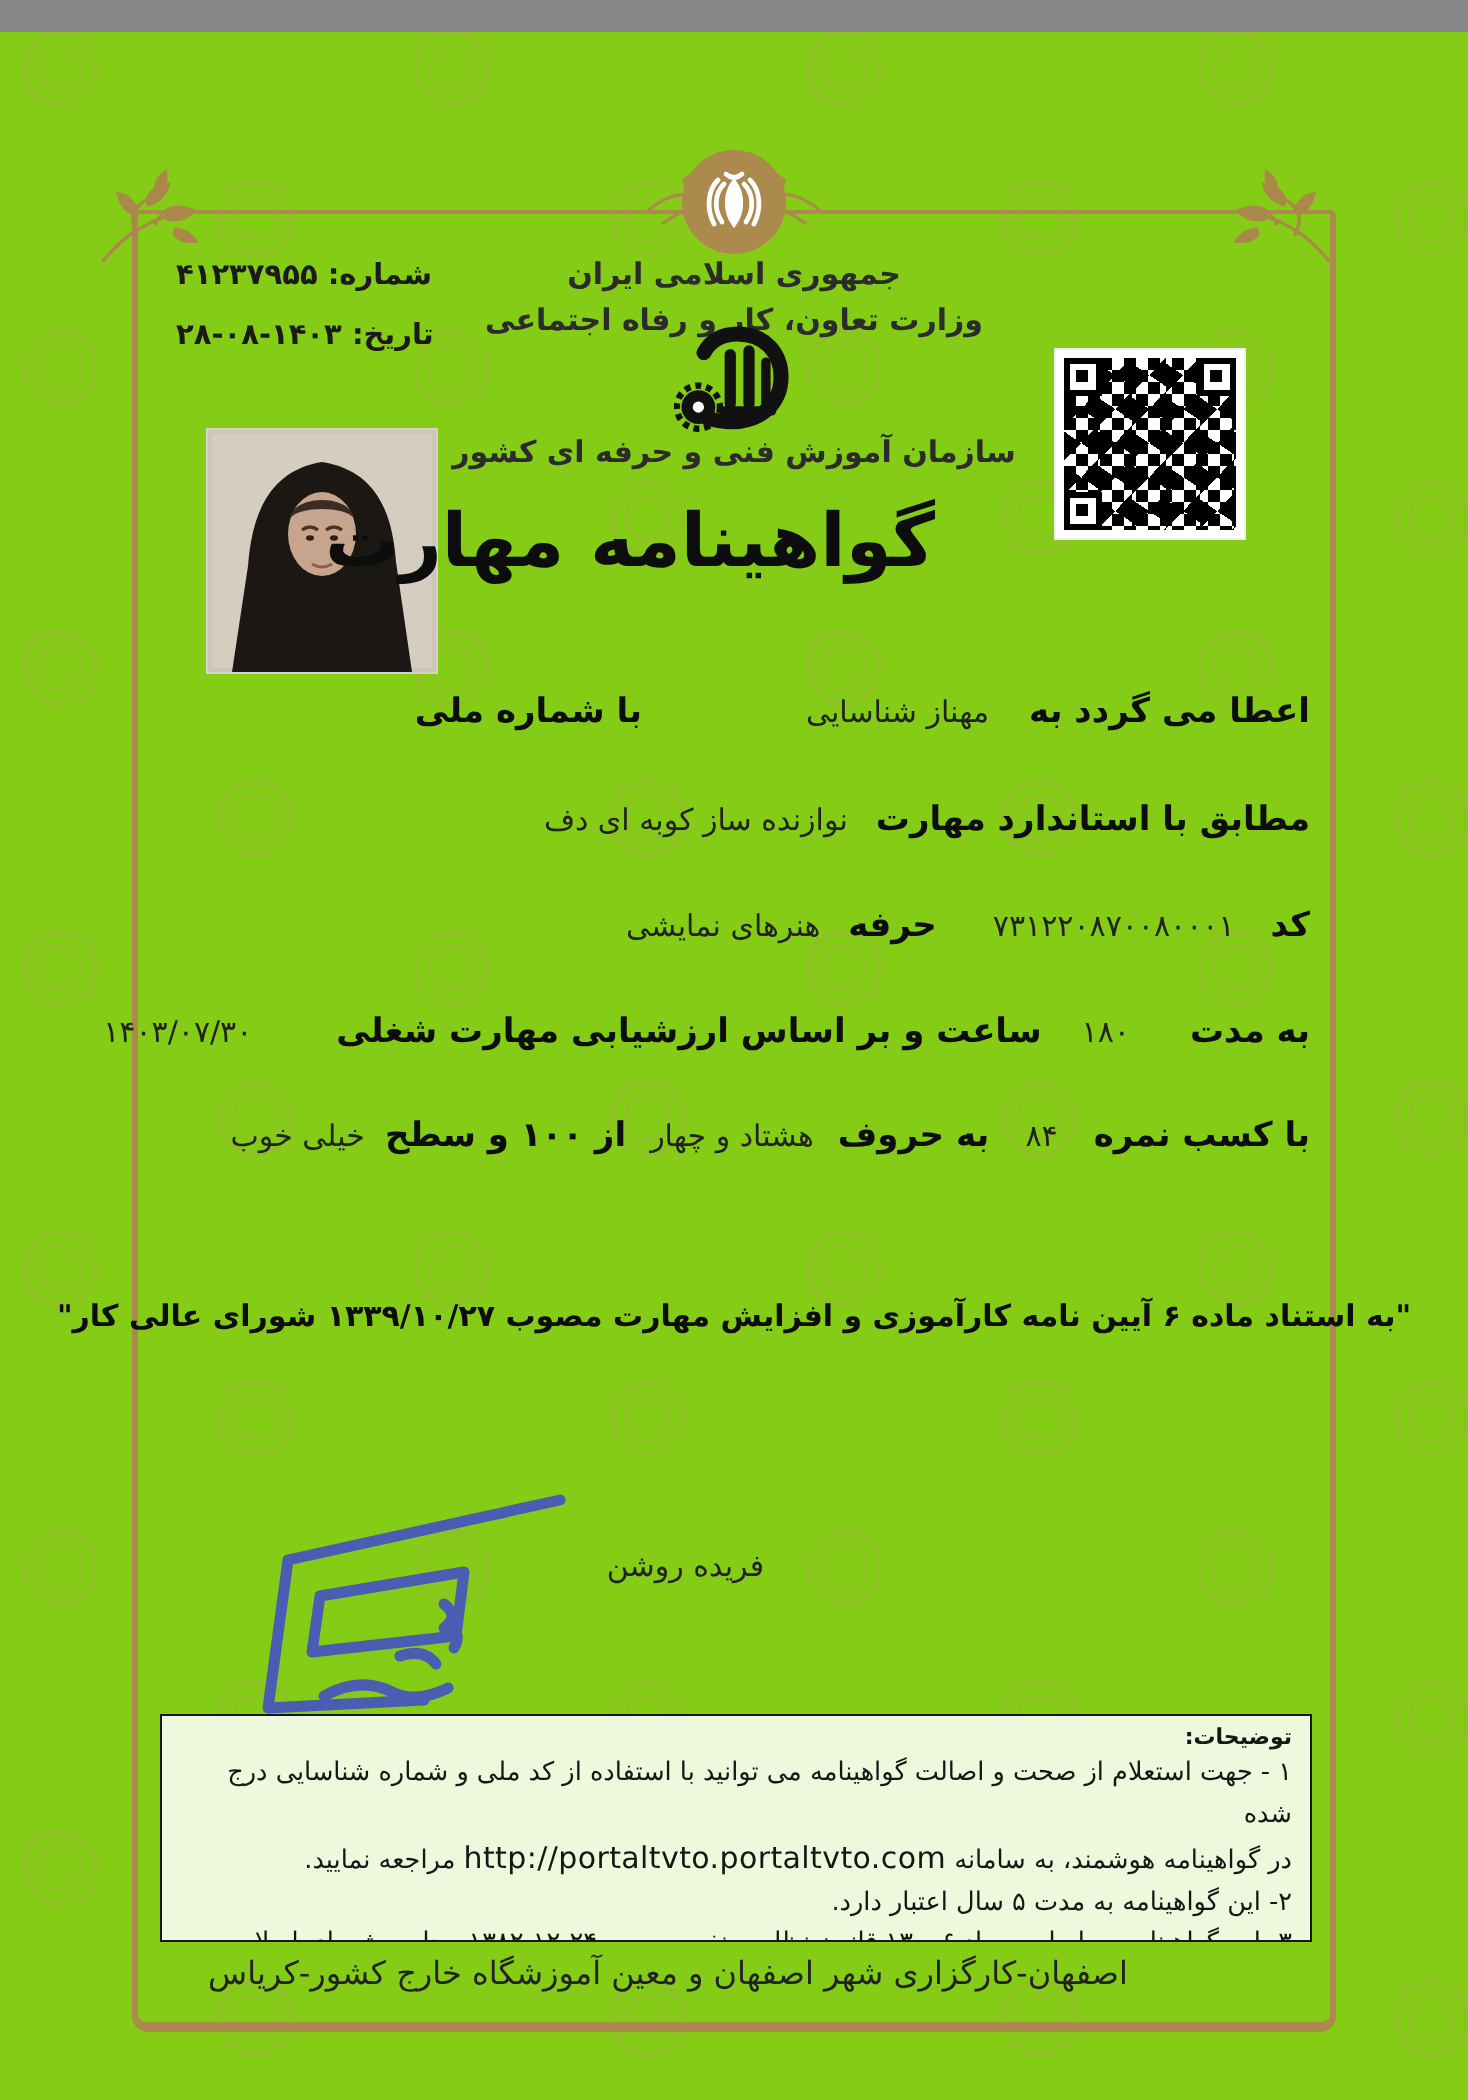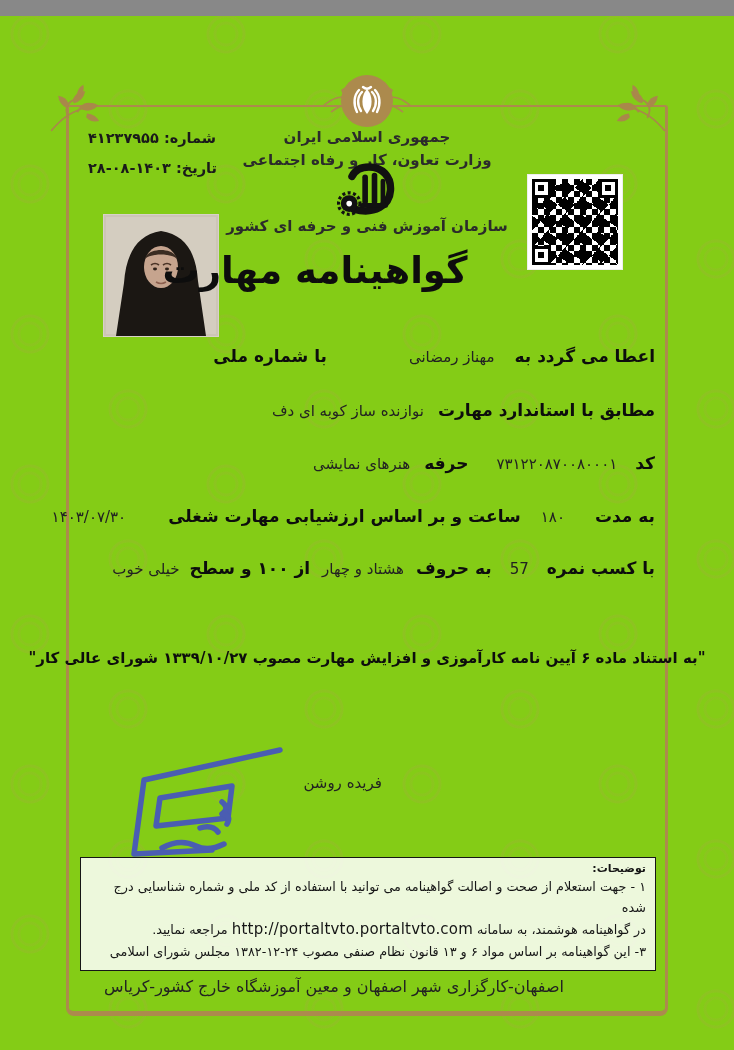--- a/index.html
+++ b/index.html
@@ -195,21 +195,21 @@
     <ellipse cx="63" cy="54" rx="2" ry="1.4" fill="#2e2018"></ellipse>
     <path d="M52,67 q5,3 10,0" stroke="#8c5f4e" stroke-width="1.6" fill="none"></path>
   </svg>
 
   <div class="title">گواهینامه مهارت</div>
 
   <div class="rows">
     <div class="line" style="top:330px">
       <span class="lbl">اعطا می گردد به</span>
       <span class="sp" style="width:20px"></span>
-      <span class="val">مهناز رمضانی</span>
+      <span class="val">مهناز شناسایی</span>
       <span class="sp" style="width:82px"></span>
       <span class="lbl">با شماره ملی</span>
     </div>
     <div class="line" style="top:384px">
       <span class="lbl">مطابق با استاندارد مهارت</span>
       <span class="sp" style="width:14px"></span>
       <span class="val">نوازنده ساز کوبه ای دف</span>
     </div>
     <div class="line" style="top:437px">
       <span class="lbl">کد</span>
@@ -225,21 +225,21 @@
       <span class="sp" style="width:30px"></span>
       <span class="val">۱۸۰</span>
       <span class="sp" style="width:20px"></span>
       <span class="lbl">ساعت و بر اساس ارزشیابی مهارت شغلی</span>
       <span class="sp" style="width:42px"></span>
       <span class="val">۱۴۰۳/۰۷/۳۰</span>
     </div>
     <div class="line" style="top:542px">
       <span class="lbl">با کسب نمره</span>
       <span class="sp" style="width:18px"></span>
-      <span class="val">57</span>
+      <span class="val">۸۴</span>
       <span class="sp" style="width:18px"></span>
       <span class="lbl">به حروف</span>
       <span class="sp" style="width:12px"></span>
       <span class="val">هشتاد و چهار</span>
       <span class="sp" style="width:12px"></span>
       <span class="lbl">از ۱۰۰ و سطح</span>
       <span class="sp" style="width:10px"></span>
       <span class="val">خیلی خوب</span>
     </div>
   </div>
@@ -258,18 +258,19 @@
   </svg>
 
   <div class="notes">
     <div class="heading">توضیحات:</div>
     <div>۱ - جهت استعلام از صحت و اصالت گواهینامه می توانید با استفاده از کد ملی و شماره شناسایی درج شده</div>
     <div>
       <span>در گواهینامه هوشمند، به سامانه</span>
       <span class="url">http://portaltvto.portaltvto.com</span>
       <span>مراجعه نمایید.</span>
     </div>
+    <div>۲- این گواهینامه به مدت ۵ سال اعتبار دارد.</div>
     <div>۳- این گواهینامه بر اساس مواد ۶ و ۱۳ قانون نظام صنفی مصوب ۲۴-۱۲-۱۳۸۲ مجلس شورای اسلامی</div>
 
   </div>
 
   <div class="footer-line">اصفهان-کارگزاری شهر اصفهان و معین آموزشگاه خارج کشور-کریاس</div>
 </div>
 
 </body></html>

